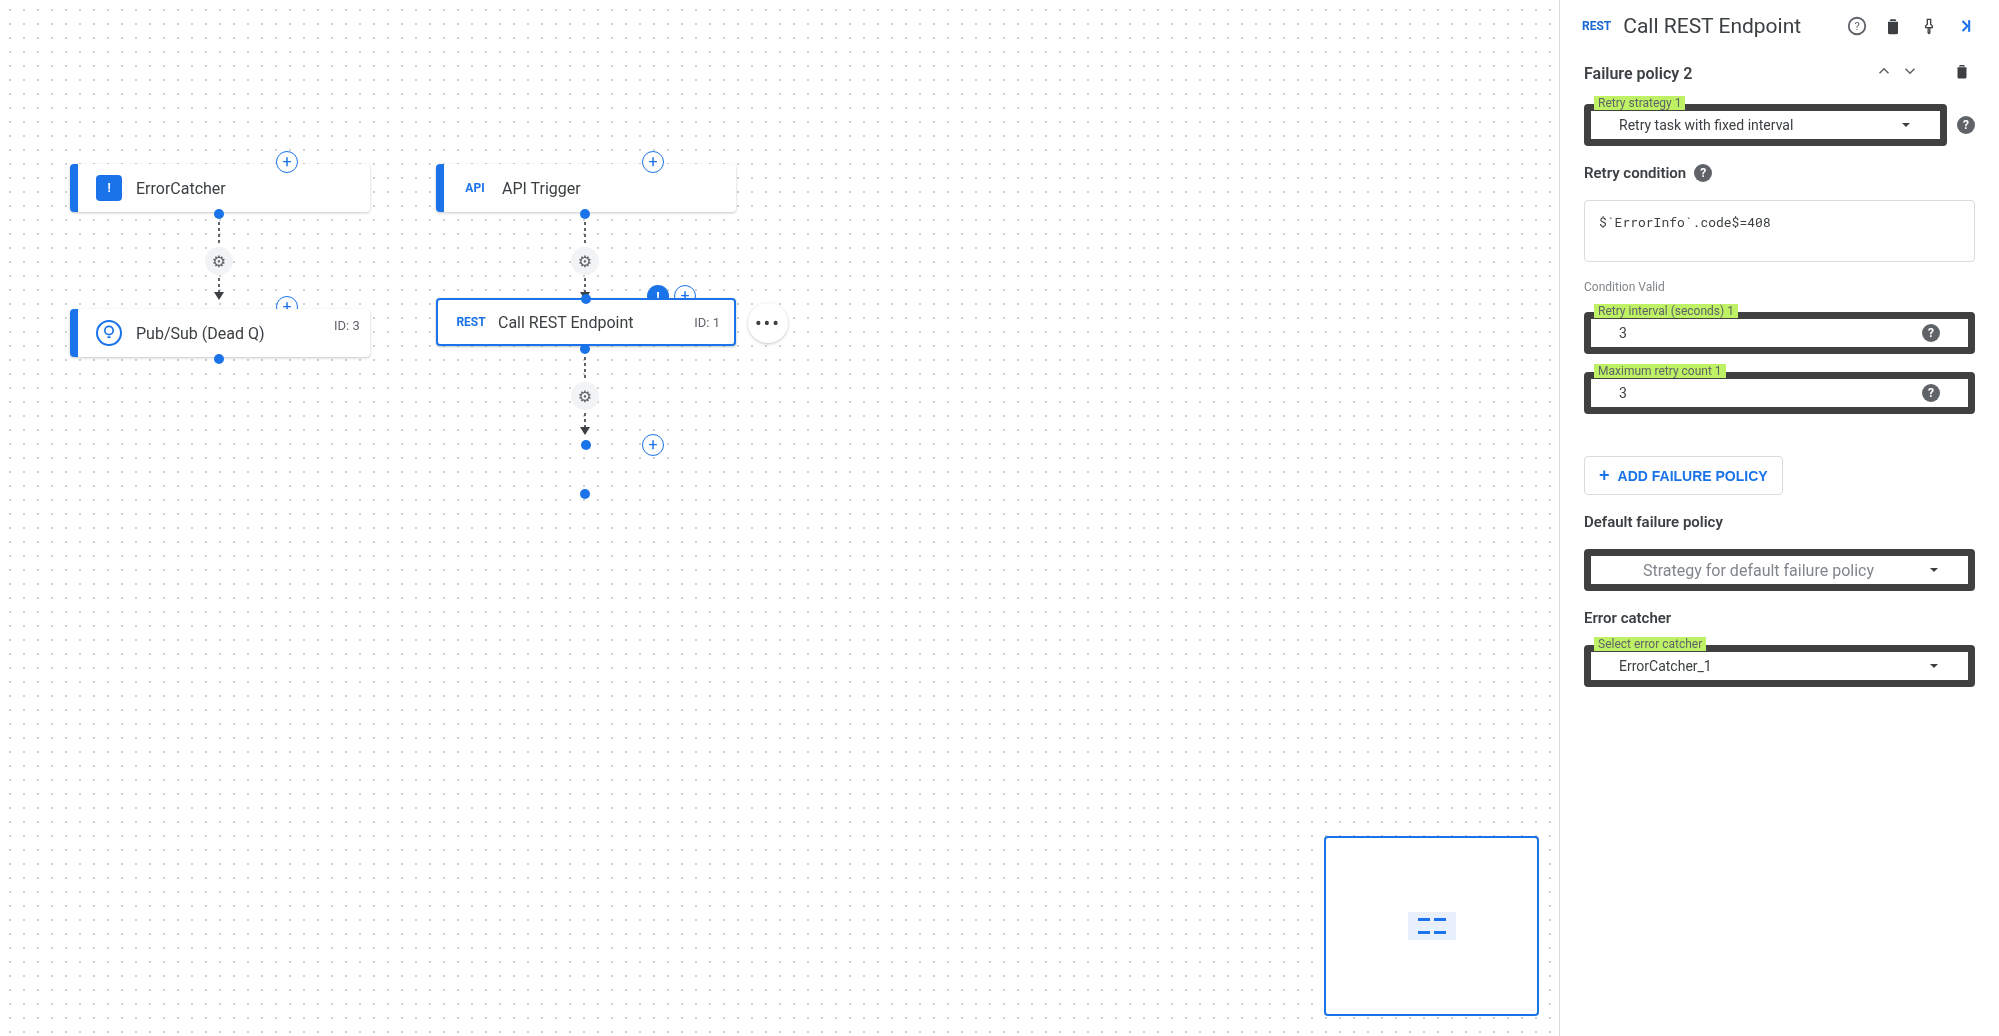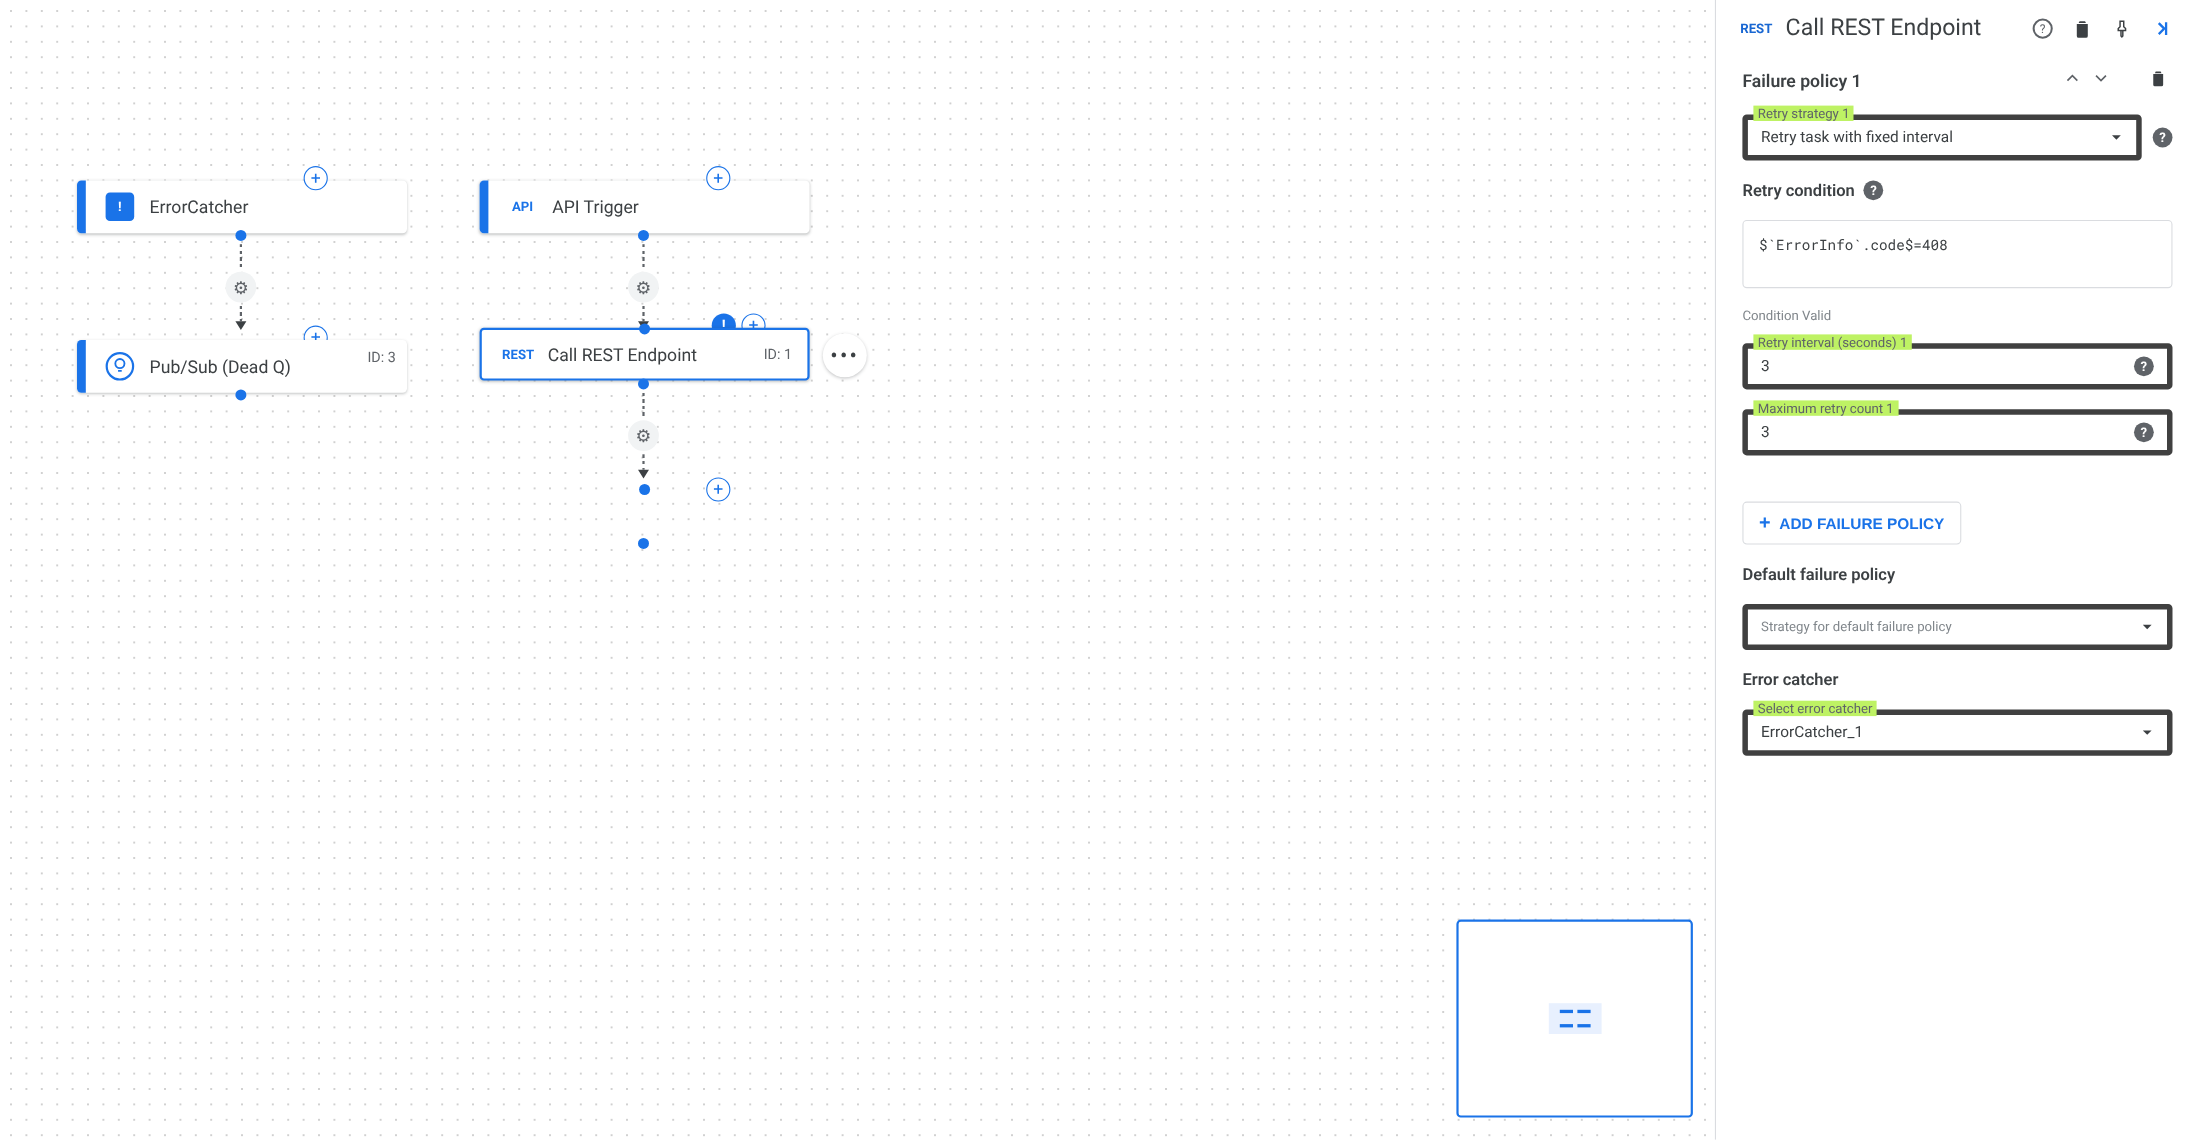--- a/index.html
+++ b/index.html
@@ -202,32 +202,32 @@
 .section-head .h {
   font-size: 16px;
   font-weight: 600;
   color: #3c4043;
   flex: 1;
 }
 .section-head .ctl { color: #5f6368; cursor: pointer; padding: 2px 4px; }
 
 .field-wrap { position: relative; }
 .field {
-  border: 5px solid #404040;
+  border: 7px solid #404040;
   border-radius: 4px;
   height: 42px;
   display: flex;
   align-items: center;
-  padding: 0 12px;
+  padding: 0 28px;
   gap: 8px;
   width: 100%;
 }
 .field.select { cursor: pointer; }
 .field .val { flex: 1; font-size: 14px; color: #3c4043; }
-.field .placeholder { flex: 1; font-size: 12px; color: #80868b; }
+.field .placeholder { flex: 1; font-size: 16px; color: #80868b; margin-left: 24px; }
 .field-label {
   position: absolute;
   top: -8px;
   left: 10px;
   background: #bef264;
   padding: 0 4px;
   font-size: 12px;
   color: #5f6368;
 }
 .help-circle {
@@ -399,21 +399,21 @@
       <svg viewBox="0 0 24 24" width="20" height="20">
           <path d="M9 6l6 6-6 6" fill="none" stroke="#1a73e8" stroke-width="2.5"></path>
           <path d="M17 5v14" stroke="#1a73e8" stroke-width="2.5"></path>
         </svg>
     </span>
   </div>
 
   <div class="panel-body">
 
     <div class="section-head">
-      <span class="h">Failure policy 1</span>
+      <span class="h">Failure policy 2</span>
       <span class="ctl">
         <svg viewBox="0 0 24 24" width="18" height="18">
             <path d="M6 15l6-6 6 6" fill="none" stroke="#5f6368" stroke-width="2"></path>
           </svg>
       </span>
       <span class="ctl">
         <svg viewBox="0 0 24 24" width="18" height="18">
             <path d="M6 9l6 6 6-6" fill="none" stroke="#5f6368" stroke-width="2"></path>
           </svg>
       </span>

